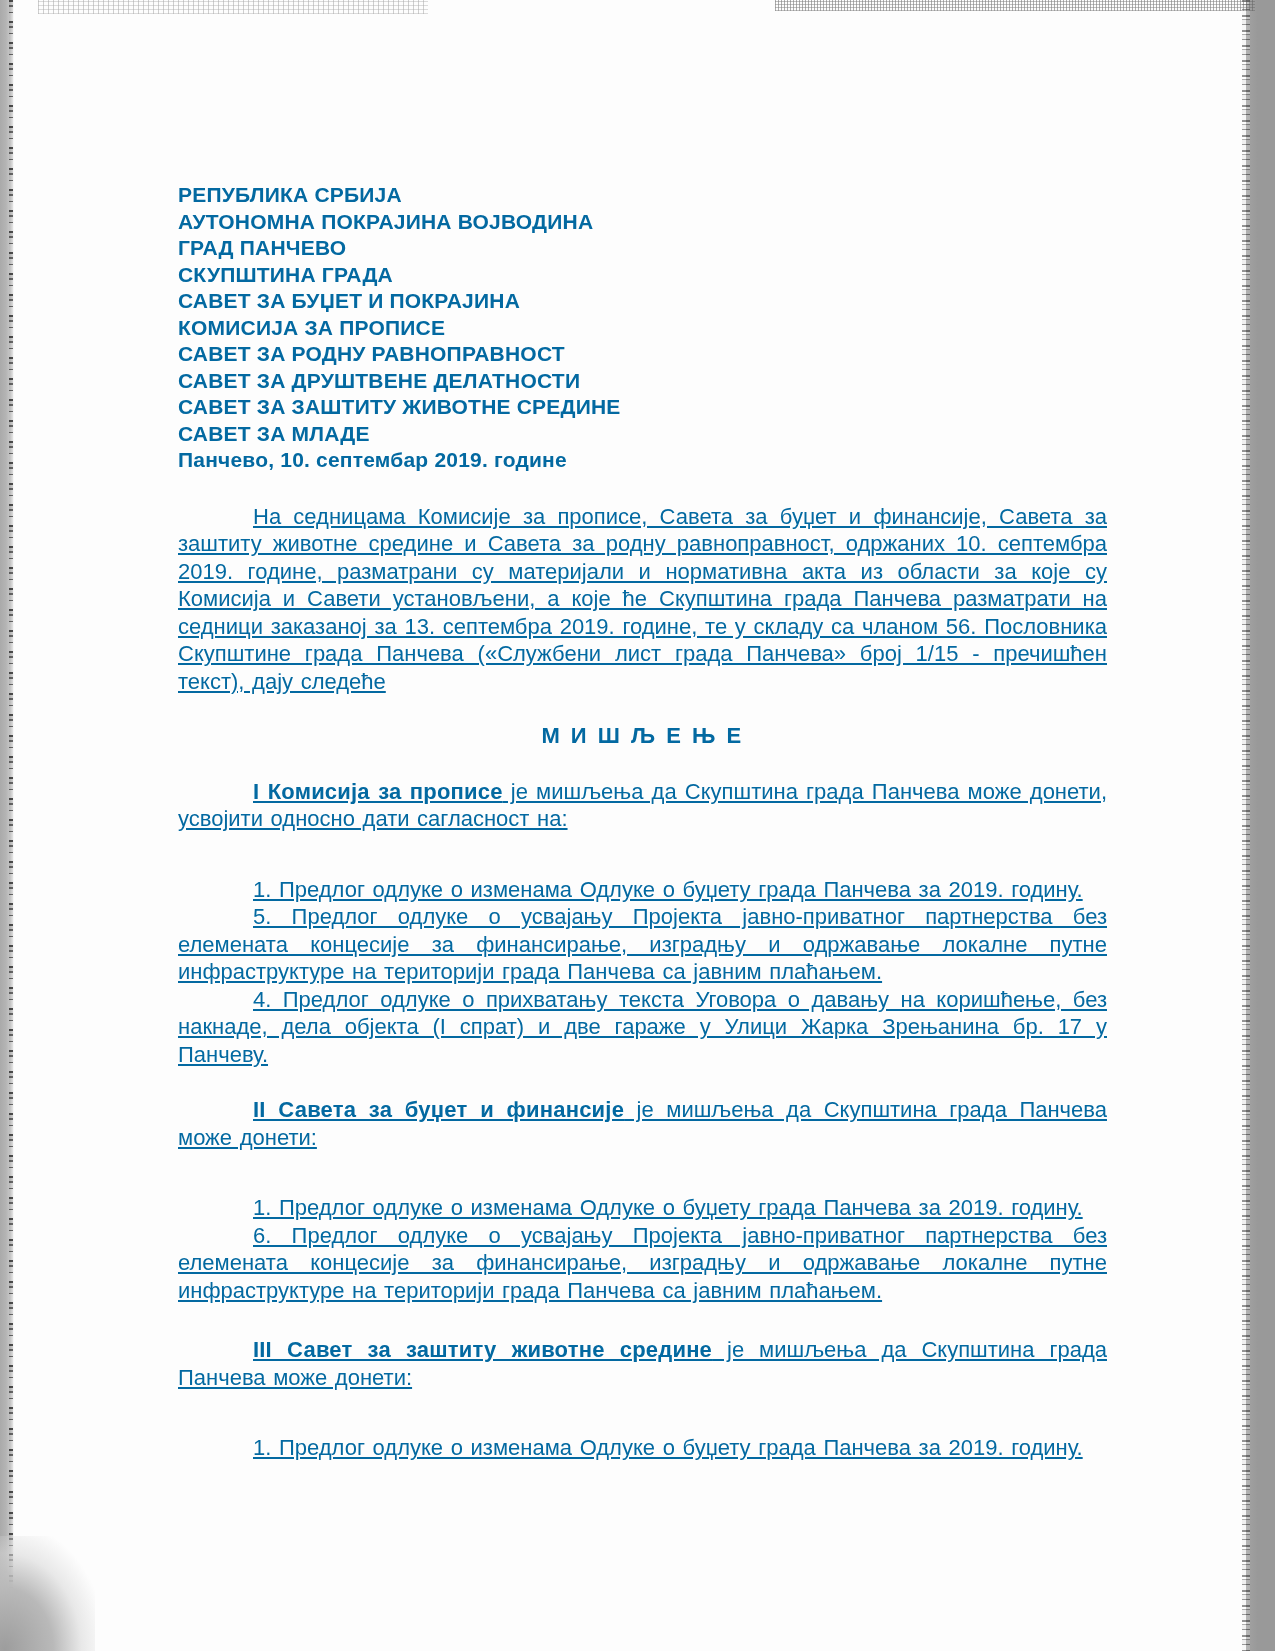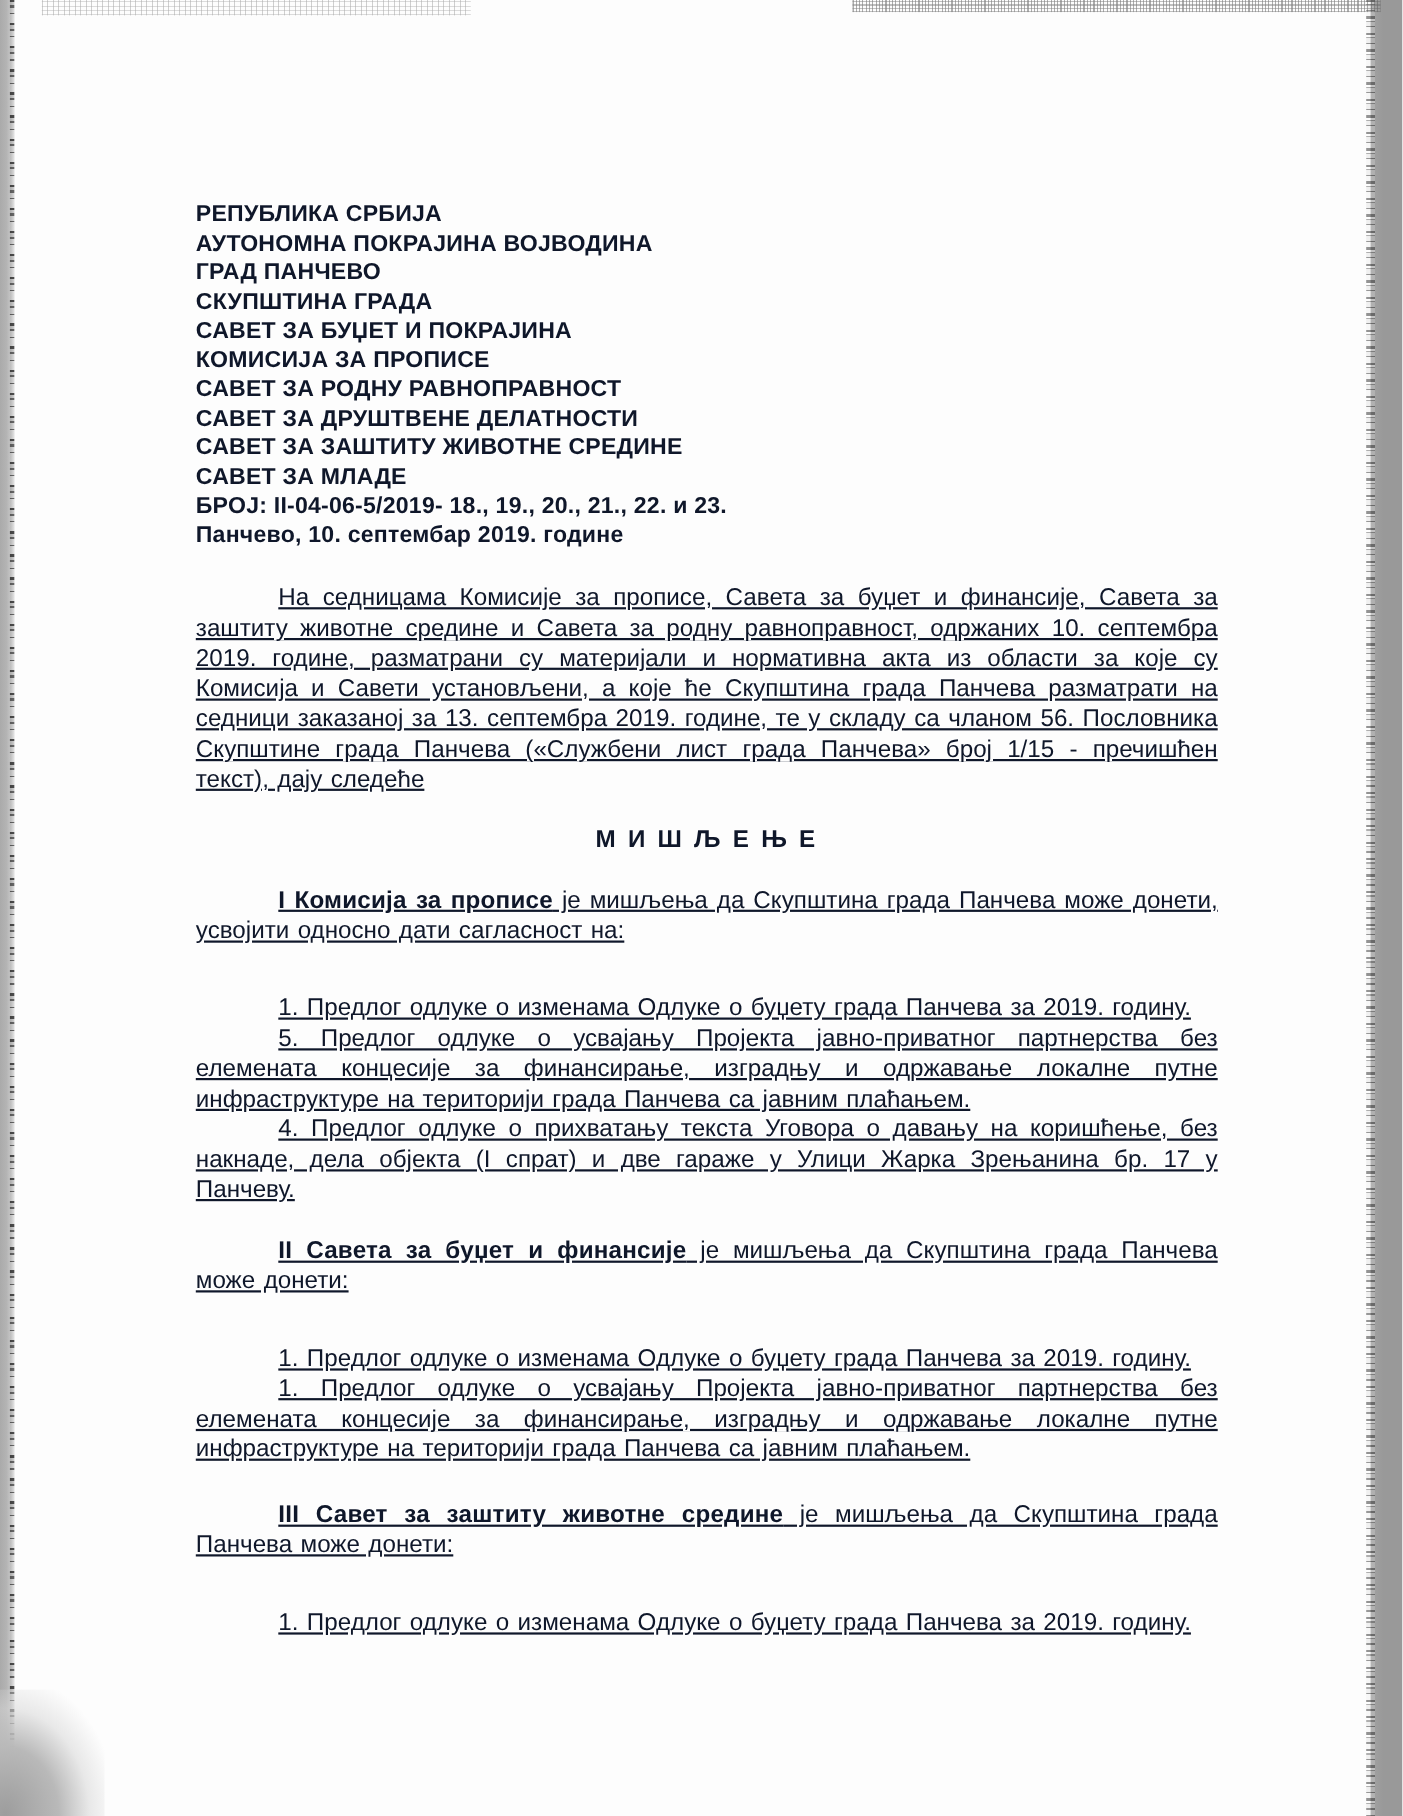--- a/index.html
+++ b/index.html
@@ -7,21 +7,21 @@
     width: 1275px; height: 1651px;
     background: #ffffff;
     font-family: "Liberation Sans", "DejaVu Sans", sans-serif;
     -webkit-font-smoothing: antialiased;
   }
   .page {
     position: relative;
     width: 1275px; height: 1651px;
     background: #fdfdfd;
     overflow: hidden;
-    color: #0f172a;
+    color: #0369a1;
   }
 
   
   .edge-left {
     position: absolute; left: 0; top: 0; width: 14px; height: 100%;
     background:
       repeating-linear-gradient(to bottom,
         rgba(35,35,35,0.80) 0 2px, rgba(110,110,110,0.25) 2px 5px,
         rgba(45,45,45,0.70) 5px 7px, rgba(140,140,140,0.20) 7px 12px,
         rgba(30,30,30,0.65) 12px 13px, rgba(160,160,160,0.15) 13px 21px) 9px 0 / 4px 100% no-repeat,
@@ -98,42 +98,41 @@
       <div class="hline">РЕПУБЛИКА СРБИЈА</div>
       <div class="hline">АУТОНОМНА ПОКРАЈИНА ВОЈВОДИНА</div>
       <div class="hline">ГРАД ПАНЧЕВО</div>
       <div class="hline">СКУПШТИНА ГРАДА</div>
       <div class="hline">САВЕТ ЗА БУЏЕТ И ПОКРАЈИНА</div>
       <div class="hline">КОМИСИЈА ЗА ПРОПИСЕ</div>
       <div class="hline">САВЕТ ЗА РОДНУ РАВНОПРАВНОСТ</div>
       <div class="hline">САВЕТ ЗА ДРУШТВЕНЕ ДЕЛАТНОСТИ</div>
       <div class="hline">САВЕТ ЗА ЗАШТИТУ ЖИВОТНЕ СРЕДИНЕ</div>
       <div class="hline">САВЕТ ЗА МЛАДЕ</div>
-      <div class="hline">БРОЈ: II-04-06-5/2019- 18., 19., 20., 21., 22. и 23.</div>
       <div class="hline">Панчево,  10. септембар 2019. године</div>
     </div>
 
     <p class="intro justified">На седницама Комисије за прописе,  Савета за буџет и финансије, Савета за заштиту животне средине и Савета за родну равноправност, одржаних 10. септембра 2019. године, разматрани су материјали и нормативна акта из области за које су Комисија и Савети  установљени, а које ће Скупштина града Панчева разматрати на седници заказаној за 13. септембра 2019. године, те у складу са чланом 56. Пословника Скупштине града Панчева («Службени лист града Панчева» број 1/15 - пречишћен текст), дају следеће</p>
 
     <div class="opinion-heading">М И Ш Љ Е Њ Е</div>
 
     <div class="section section-1">
       <p class="section-lead justified"><b>I Комисија за прописе</b><span> је мишљења да Скупштина града Панчева може донети, усвојити односно дати сагласност на:</span></p>
       <div class="items">
         <p class="item justified">1. Предлог одлуке о изменама Одлуке о буџету града Панчева за 2019. годину.</p>
         <p class="item justified">5. Предлог одлуке о усвајању Пројекта јавно-приватног партнерства без елемената концесије за финансирање, изградњу и одржавање локалне путне инфраструктуре на територији града Панчева са јавним плаћањем.</p>
         <p class="item justified">4. Предлог одлуке о прихватању текста Уговора о давању на коришћење, без накнаде, дела објекта (I спрат) и две гараже у Улици Жарка Зрењанина бр. 17 у Панчеву.</p>
       </div>
     </div>
 
     <div class="section section-2">
       <p class="section-lead justified"><b>II Савета за буџет и финансије</b><span> је мишљења да Скупштина града Панчева може донети:</span></p>
       <div class="items">
         <p class="item justified">1. Предлог одлуке о изменама Одлуке о буџету града Панчева за 2019. годину.</p>
-        <p class="item justified">1. Предлог одлуке о усвајању Пројекта јавно-приватног партнерства без елемената концесије за финансирање, изградњу и одржавање локалне путне инфраструктуре на територији града Панчева са јавним плаћањем.</p>
+        <p class="item justified">6. Предлог одлуке о усвајању Пројекта јавно-приватног партнерства без елемената концесије за финансирање, изградњу и одржавање локалне путне инфраструктуре на територији града Панчева са јавним плаћањем.</p>
       </div>
     </div>
 
     <div class="section section-3">
       <p class="section-lead justified"><b>III Савет за заштиту животне средине</b><span> је мишљења да Скупштина града Панчева може донети:</span></p>
       <div class="items">
         <p class="item justified">1. Предлог одлуке о изменама Одлуке о буџету града Панчева за 2019. годину.</p>
       </div>
     </div>
 

